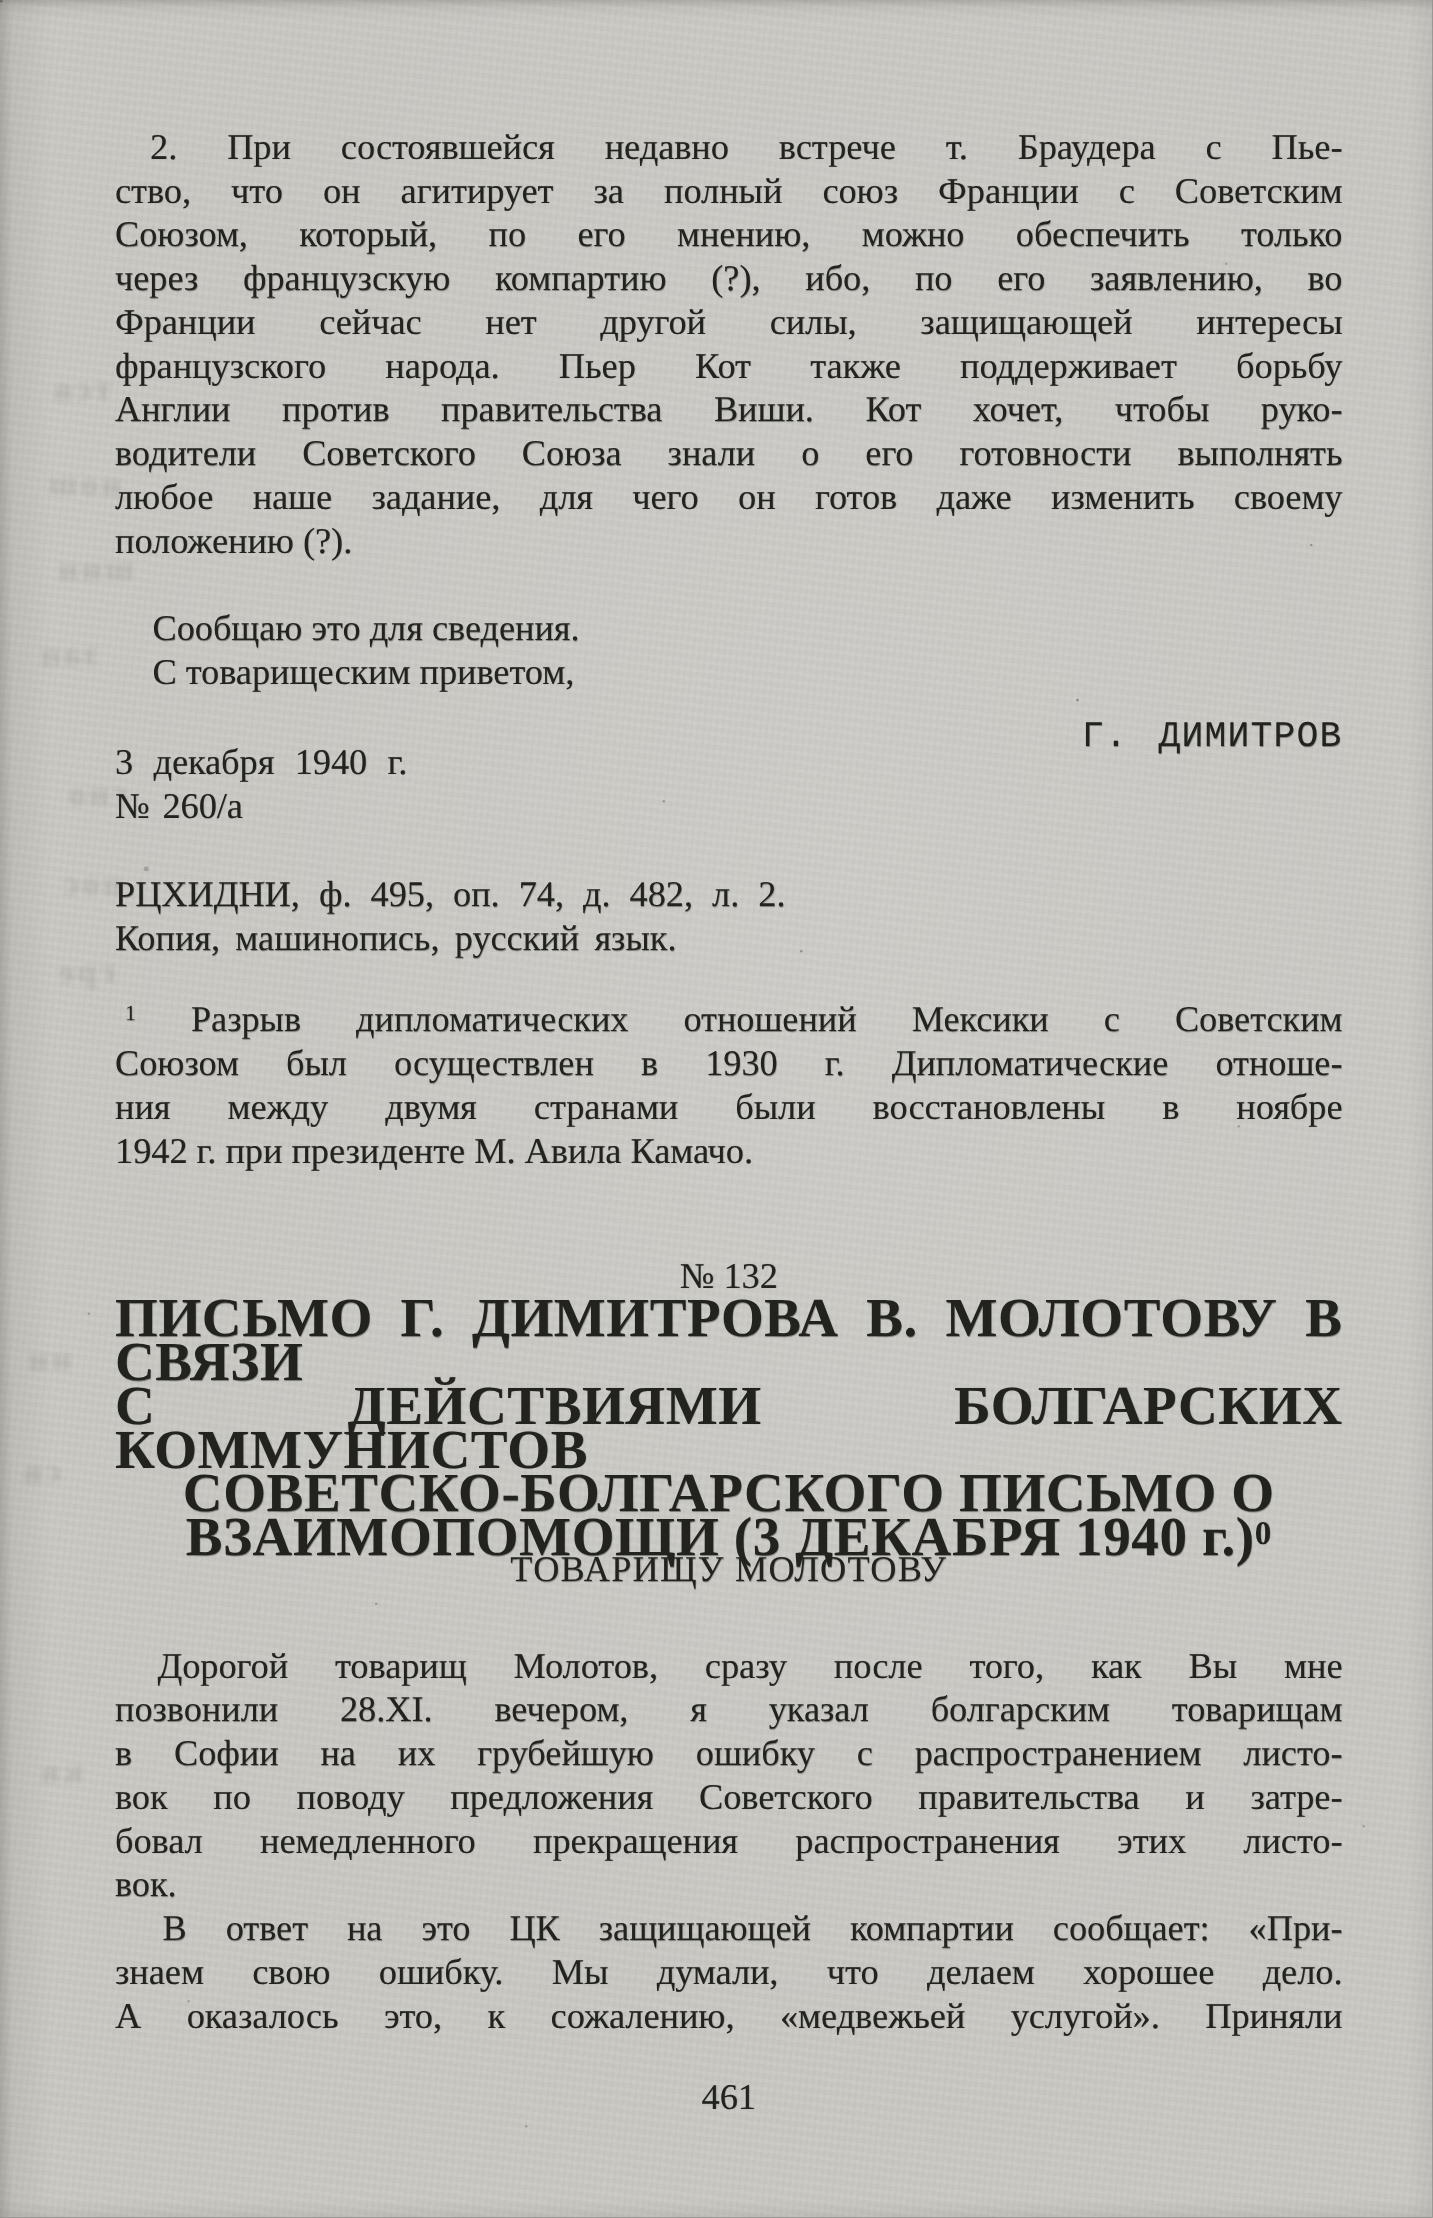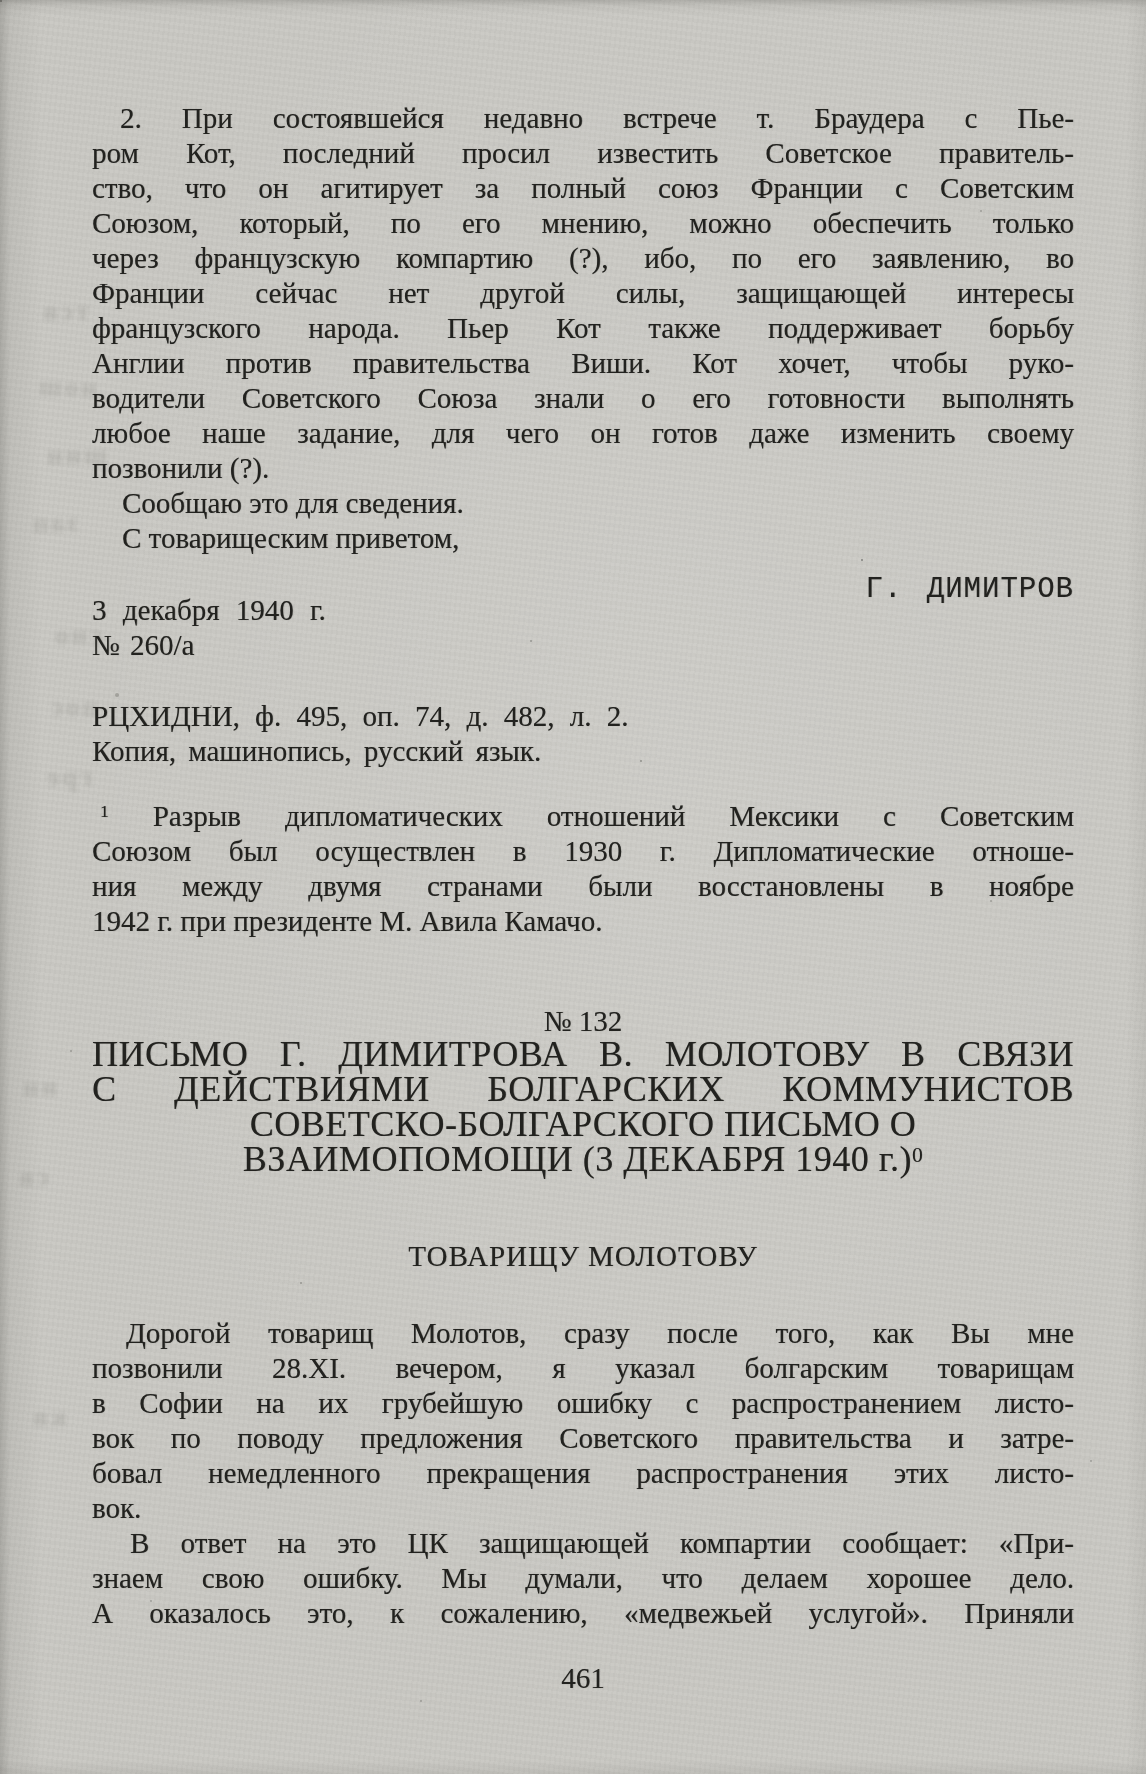--- a/index.html
+++ b/index.html
@@ -21,21 +21,21 @@
       #c9c8c3;
   }
   .block{
     position:absolute;left:92px;width:982px;
     font-size:29px;line-height:35px;
     text-shadow:0.4px 0.4px 0.7px rgba(30,30,27,0.45);
   }
   .j{text-align:justify;text-align-last:justify;}
   .c{text-align:center;}
   .r{text-align:right;}
-  .title-block{font-weight:normal;font-size:36px;letter-spacing:0.5px;}
+  .title-block{font-weight:bold;font-size:44px;letter-spacing:0.5px;}
   .caps{letter-spacing:1px;}
   .supmark{font-size:60%;vertical-align:9px;line-height:0;}
   .ghost{
     position:absolute;
     transform:scaleX(-1) rotate(1deg);
     filter:blur(2.2px);
     opacity:0.15;
     color:#4f4f49;
     font-size:27px;
     letter-spacing:3px;
@@ -74,30 +74,29 @@
   <span class="ghost" style="left:48px;top:692px;transform:scaleX(-1) rotate(-1deg);">пос</span>
   <span class="ghost" style="left:44px;top:762px;">гре</span>
   <span class="ghost" style="left:20px;top:1072px;">ин</span>
   <span class="ghost" style="left:16px;top:1162px;transform:scaleX(-1) rotate(2deg);">св</span>
   <span class="ghost" style="left:30px;top:1402px;">кв</span>
 
   <div class="speckles"></div>
 
   <div class="block" style="top:101px;">
     <div class="j" style="padding-left:28px;">2. При состоявшейся недавно встрече т. Браудера с Пье-</div>
-    <div class="j">ром Кот, последний просил известить Советское правитель-</div>
     <div class="j">ство, что он агитирует за полный союз Франции с Советским</div>
     <div class="j">Союзом, который, по его мнению, можно обеспечить только</div>
     <div class="j">через французскую компартию (?), ибо, по его заявлению, во</div>
     <div class="j">Франции сейчас нет другой силы, защищающей интересы</div>
     <div class="j">французского народа. Пьер Кот также поддерживает борьбу</div>
     <div class="j">Англии против правительства Виши. Кот хочет, чтобы руко-</div>
     <div class="j">водители Советского Союза знали о его готовности выполнять</div>
     <div class="j">любое наше задание, для чего он готов даже изменить своему</div>
-    <div>позвонили (?).</div>
+    <div>положению (?).</div>
   </div>
 
   <div class="block" style="top:486px;">
     <div style="padding-left:30px;">Сообщаю это для сведения.</div>
     <div style="padding-left:30px;">С товарищеским приветом,</div>
   </div>
 
   <div class="block r caps" style="top:572px;word-spacing:6px;font-family:Liberation Mono, monospace;">Г. ДИМИТРОВ</div>
 
   <div class="block" style="top:593px;">

